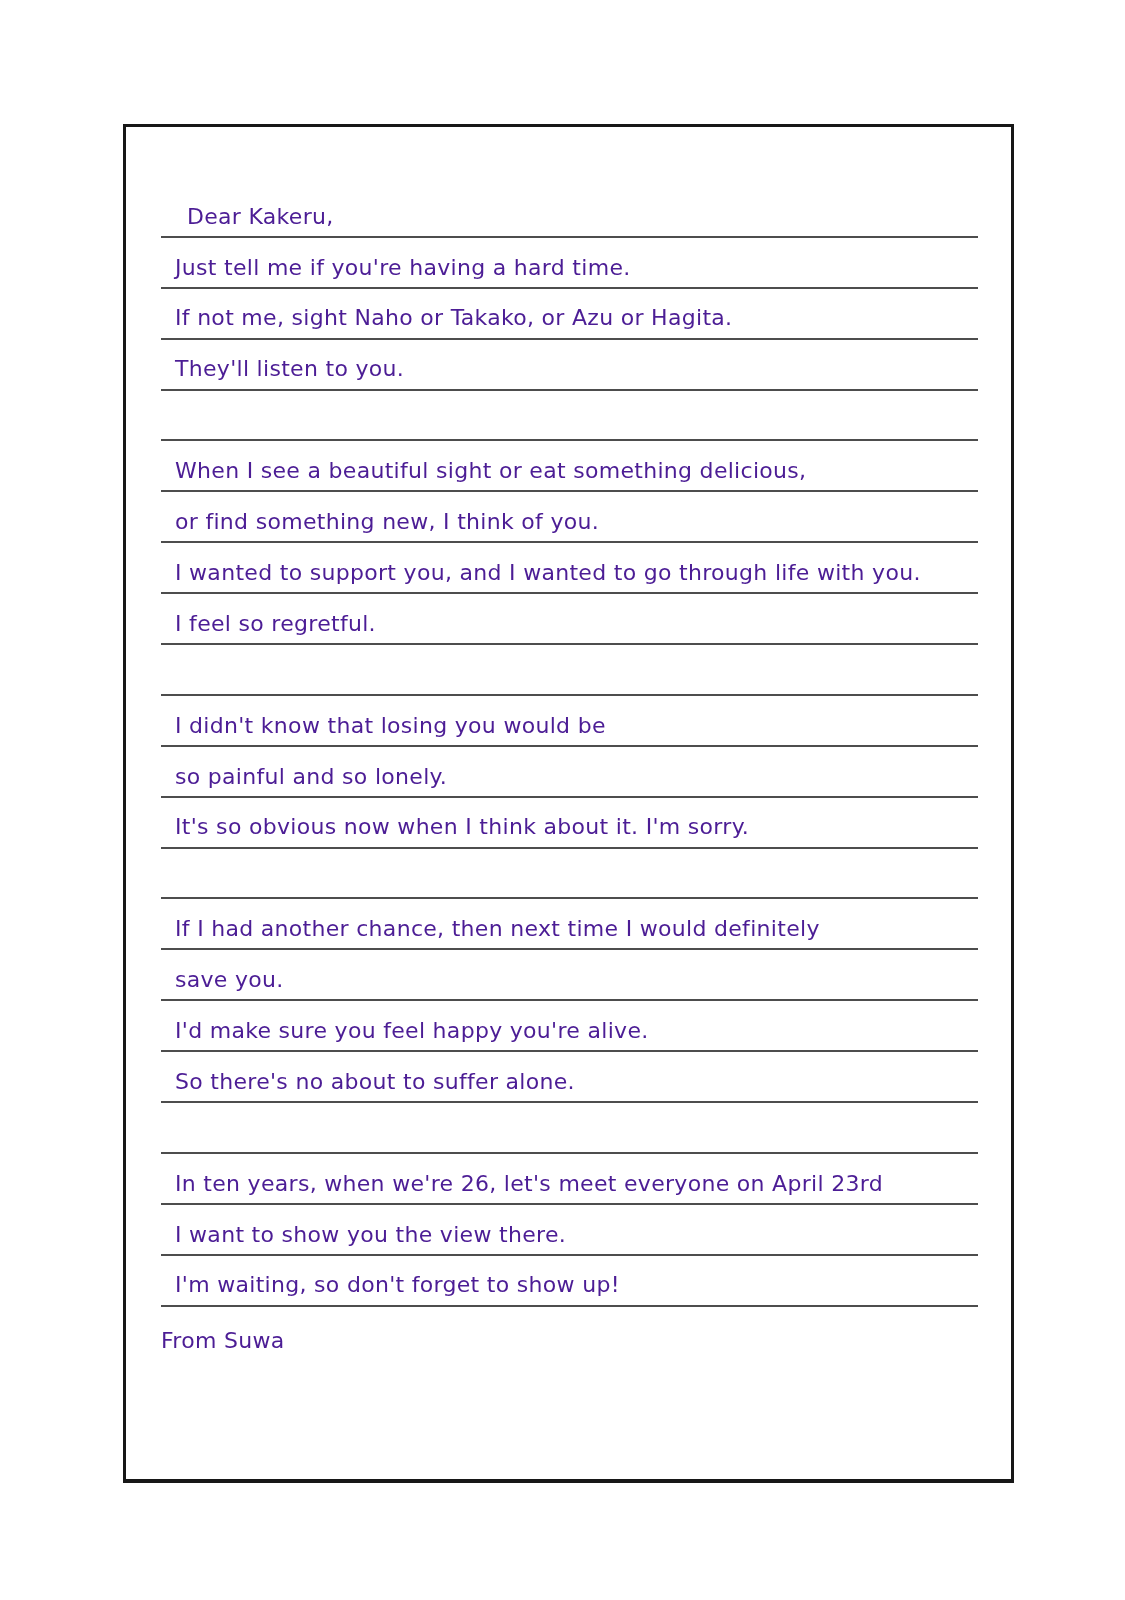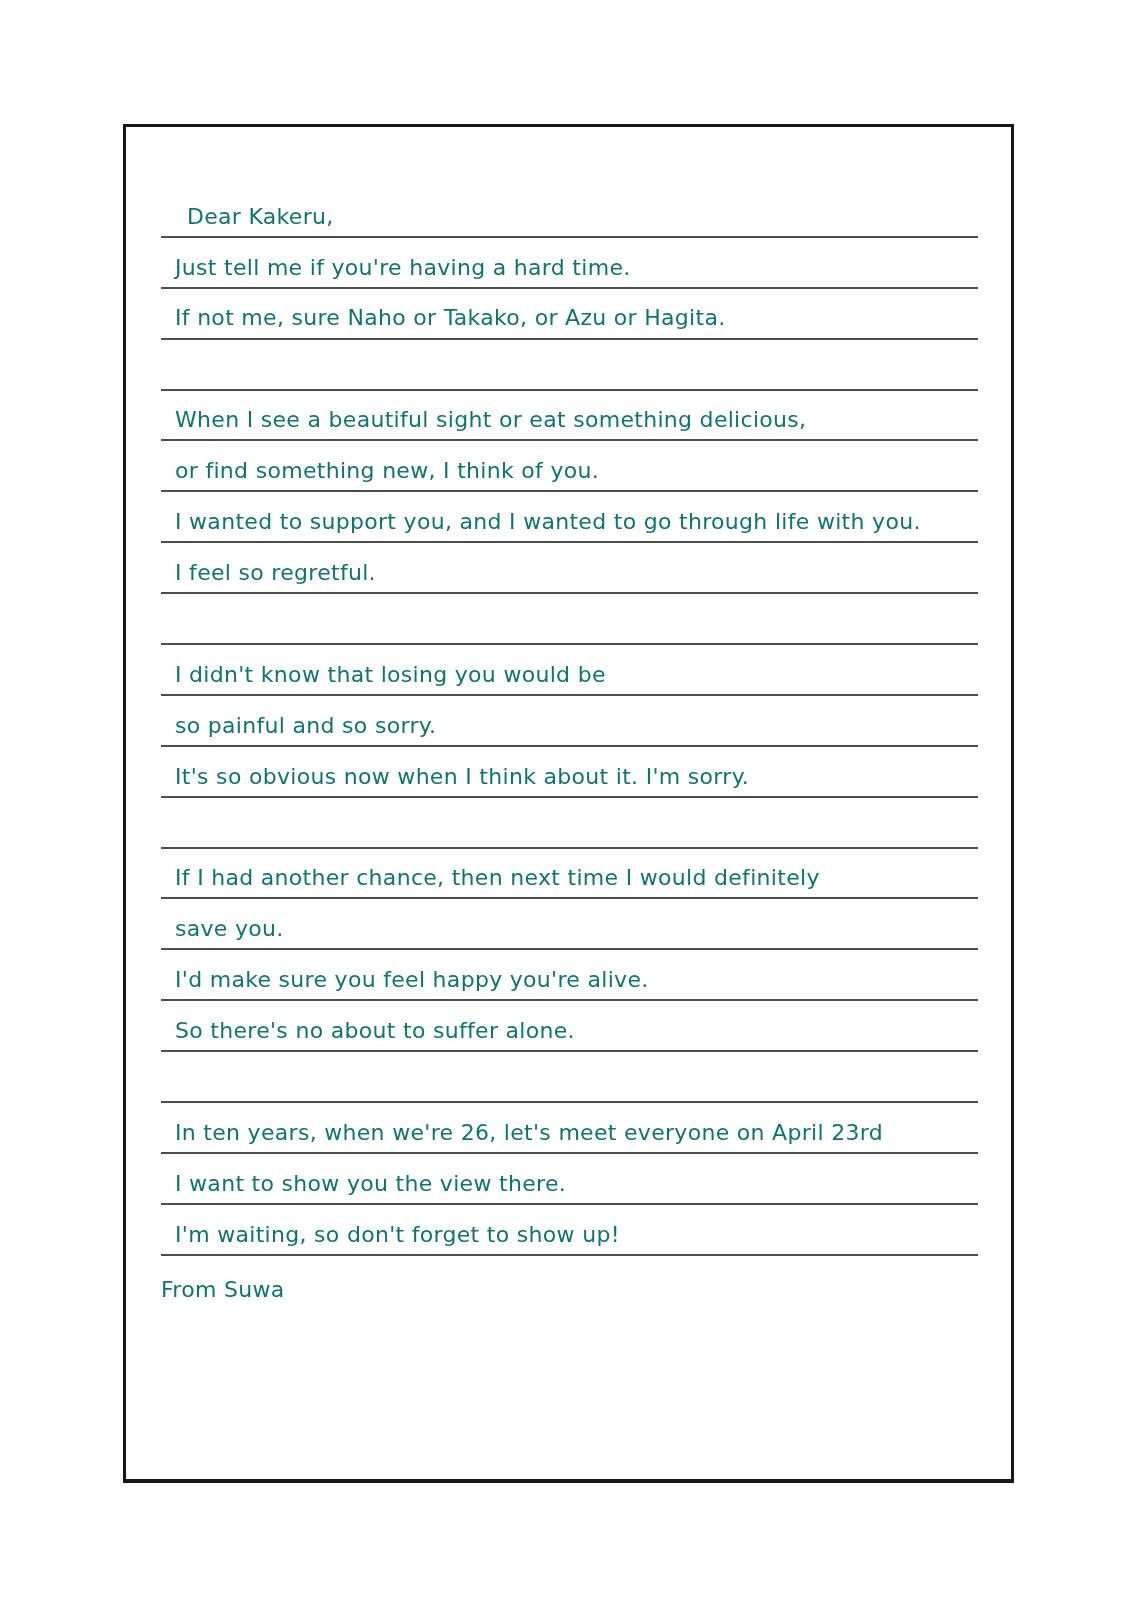--- a/index.html
+++ b/index.html
@@ -34,21 +34,21 @@
     display:flex;
     align-items:flex-end;
     border-bottom:2px solid #4d4d4d;
   }
   .row.no-rule{
     border-bottom:none;
   }
   .txt{
     font-size:22px;
     line-height:1.1;
-    color:#0f766e;
+    color:#4c1d95;
     letter-spacing:0.3px;
     white-space:nowrap;
     padding:0 0 7px 14px;
   }
   .salutation .txt{
     padding-left:26px;
   }
   .sig{
   }
   .sig .txt{
@@ -65,21 +65,24 @@
     <div class="paper">
 
       <div class="row salutation">
         <span class="txt">Dear Kakeru,</span>
       </div>
 
       <div class="row">
         <span class="txt">Just tell me if you're having a hard time.</span>
       </div>
       <div class="row">
-        <span class="txt">If not me, sure Naho or Takako, or Azu or Hagita.</span>
+        <span class="txt">If not me, sight Naho or Takako, or Azu or Hagita.</span>
+      </div>
+      <div class="row">
+        <span class="txt">They'll listen to you.</span>
       </div>
 
       <div class="row blank">
         <span class="txt"></span>
       </div>
 
       <div class="row">
         <span class="txt">When I see a beautiful sight or eat something delicious,</span>
       </div>
       <div class="row">
@@ -93,21 +96,21 @@
       </div>
 
       <div class="row blank">
         <span class="txt"></span>
       </div>
 
       <div class="row">
         <span class="txt">I didn't know that losing you would be</span>
       </div>
       <div class="row">
-        <span class="txt">so painful and so sorry.</span>
+        <span class="txt">so painful and so lonely.</span>
       </div>
       <div class="row">
         <span class="txt">It's so obvious now when I think about it. I'm sorry.</span>
       </div>
 
       <div class="row blank">
         <span class="txt"></span>
       </div>
 
       <div class="row">

